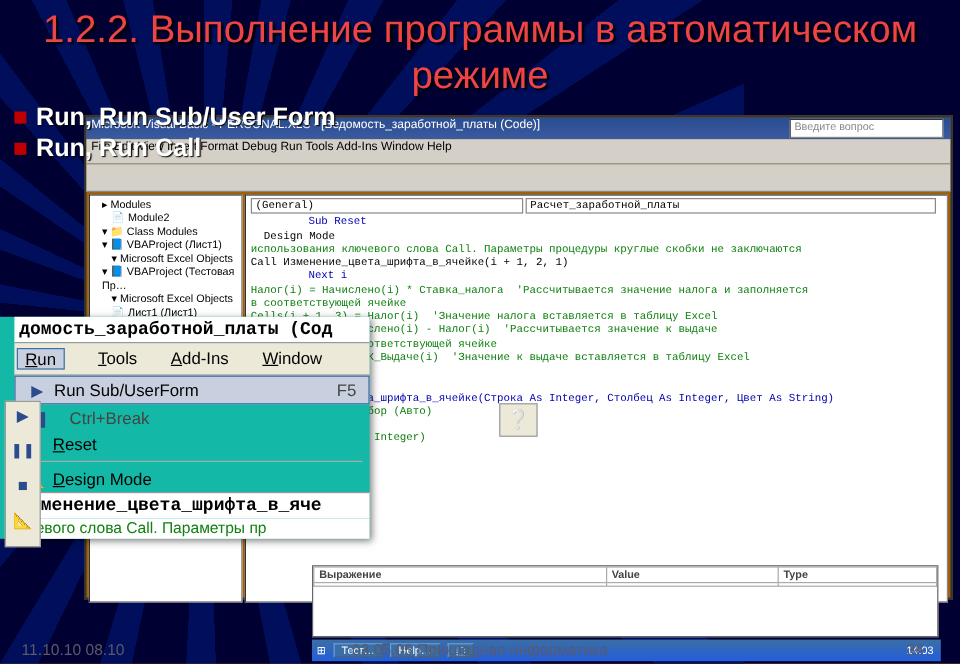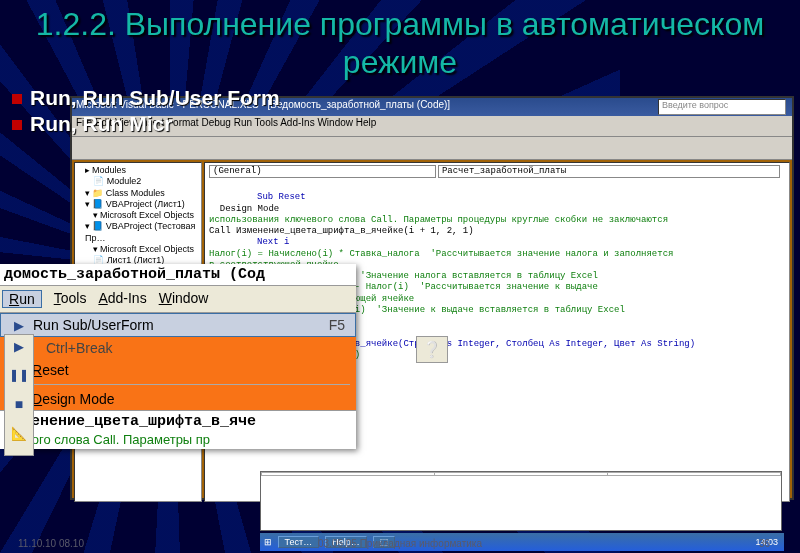--- a/index.html
+++ b/index.html
@@ -18,38 +18,38 @@
     width: 900px; height: 900px;
     background:
       repeating-conic-gradient(from 10deg at 50% 50%,
         #001060 0deg 5deg, #000033 5deg 14deg);
     z-index: 0;
     opacity: .9;
   }
   .slide-title {
     position: relative; z-index: 2;
     text-align: center;
-    color: #14b8a6;
+    color: #ef4444;
     font-size: 32px;
     line-height: 1.18;
     margin: 6px 20px 4px;
     text-shadow: 2px 2px 2px #000;
   }
   .bullets { position: relative; z-index: 2; margin-left: 12px; }
   .bullet {
     color: #fff; font-weight: bold; font-size: 21px;
     margin: 2px 0; text-shadow: 1px 1px 1px #000;
   }
   .bullet::before {
     content:""; display:inline-block; width:10px; height:10px;
     background:#c00000; margin-right:8px; vertical-align:1px;
   }
   .footer {
     position:absolute; bottom:4px; left:0; right:0; z-index:2;
-    color:#5a5a6a; font-size:10px; text-align:center;
+    color:#5a5a6a; font-size:13px; text-align:center;
   }
   .footer .date { position:absolute; left:18px; }
   .footer .pnum { position:absolute; right:30px;text-align:center; }
 
   
   .ide {
     position:absolute; left:70px; top:96px; width:720px; height:400px;
     background:#a16207; border:2px solid #333; z-index:1;
     font-family: Tahoma, Arial, sans-serif; font-size:10px; color:#000;
   }
@@ -66,41 +66,42 @@
   .tree {
     width:122px; background:#fff; margin:2px; border:1px inset #888;
     font-size:9px; padding:2px; line-height:1.25; overflow:hidden;
   }
   .tree .ind1{padding-left:8px;} .tree .ind2{padding-left:16px;}
   .code {
     flex:1; background:#fff; margin:2px 2px 2px 0; border:1px inset #888;
     padding:2px 4px; font-family:"Courier New",monospace; font-size:9px;
     line-height:1.25; overflow:hidden; position:relative;
   }
-  .dd { display:flex; gap:2px; margin-bottom:14px;}
+  .dd { display:flex; gap:2px; margin-bottom:2px;}
   .dd div{ border:1px solid #888; background:#fff; padding:0 3px; font-size:9px; }
   .dd div:first-child{width:38%;} .dd div:last-child{width:58%;}
   .kw{color:#0000b0;margin-left:48px;} .cm{color:#108010;} .sub{color:#0000b0;}
   .code-line{white-space:pre;}
 
   
   .zoom {
-    position:absolute; left:0; top:264px; width:356px; z-index:3;
-    background:#f97316; color:#000;
+    position:absolute; left:0; top:264px; width:296px; z-index:3;
+    background:#14b8a6; color:#000;
     box-shadow:2px 2px 6px rgba(0,0,0,.5);
     font-family:Tahoma,Arial,sans-serif;
+    padding-left:12px;
   }
   .zoom-title {
     font-family:"Courier New",monospace; font-weight:bold;
     font-size:15px; background:#fff; border-bottom:1px solid #999;
     padding:2px 4px;
   }
   .zoom-menubar {
     background:#ece9d8; font-size:14px; padding:4px 4px 4px 8px;
-    display:flex; gap:12px; border-bottom:1px solid #999;
+    display:flex; gap:28px; border-bottom:1px solid #999;
   }
   .zoom-menubar .sel {
     background:#c8d0e0; border:1px solid #3a6ea5; padding:0 6px;
     margin-left:-6px;
   }
   .mitem {
     display:flex; align-items:center; padding:3px 10px 3px 4px;
     font-size:14px; border-bottom:0;
   }
   .mitem.hover { background:#c8d0e0; border:1px solid #3a6ea5; }
@@ -148,21 +149,21 @@
 </style>
 </head>
 <body>
 
 <div class="sunburst"></div>
 
 <div class="slide-title">1.2.2. Выполнение программы в автоматическом режиме</div>
 
 <div class="bullets">
   <div class="bullet">Run, Run Sub/User Form</div>
-  <div class="bullet">Run, Run Micr</div>
+  <div class="bullet">Run, Run Call</div>
 </div>
 
 <div class="ide">
   <div class="ide-titlebar">Microsoft Visual Basic - PERSONAL.XLS - [Ведомость_заработной_платы (Code)]</div>
   <div class="ide-menubar">File  Edit  View  Insert  Format  Debug  Run  Tools  Add-Ins  Window  Help</div>
   <div class="ide-toolbar"></div>
   <div class="ide-body">
     <div class="tree">
       <div class="ind1">▸ Modules</div>
       <div class="ind2">  📄 Module2</div>
@@ -208,20 +209,25 @@
         </div>
     </div>
   </div>
 </div>
 
 <div class="que">Введите вопрос</div>
 
 <div class="watch">
   <table>
     <tbody>
+        <tr>
+      <th>Выражение</th>
+      <th>Value</th>
+      <th>Type</th>
+    </tr>
     <tr>
           <td></td>
           <td></td>
           <td></td>
         </tr>
   </tbody>
     </table>
 </div>
 
 <div class="taskbar">

